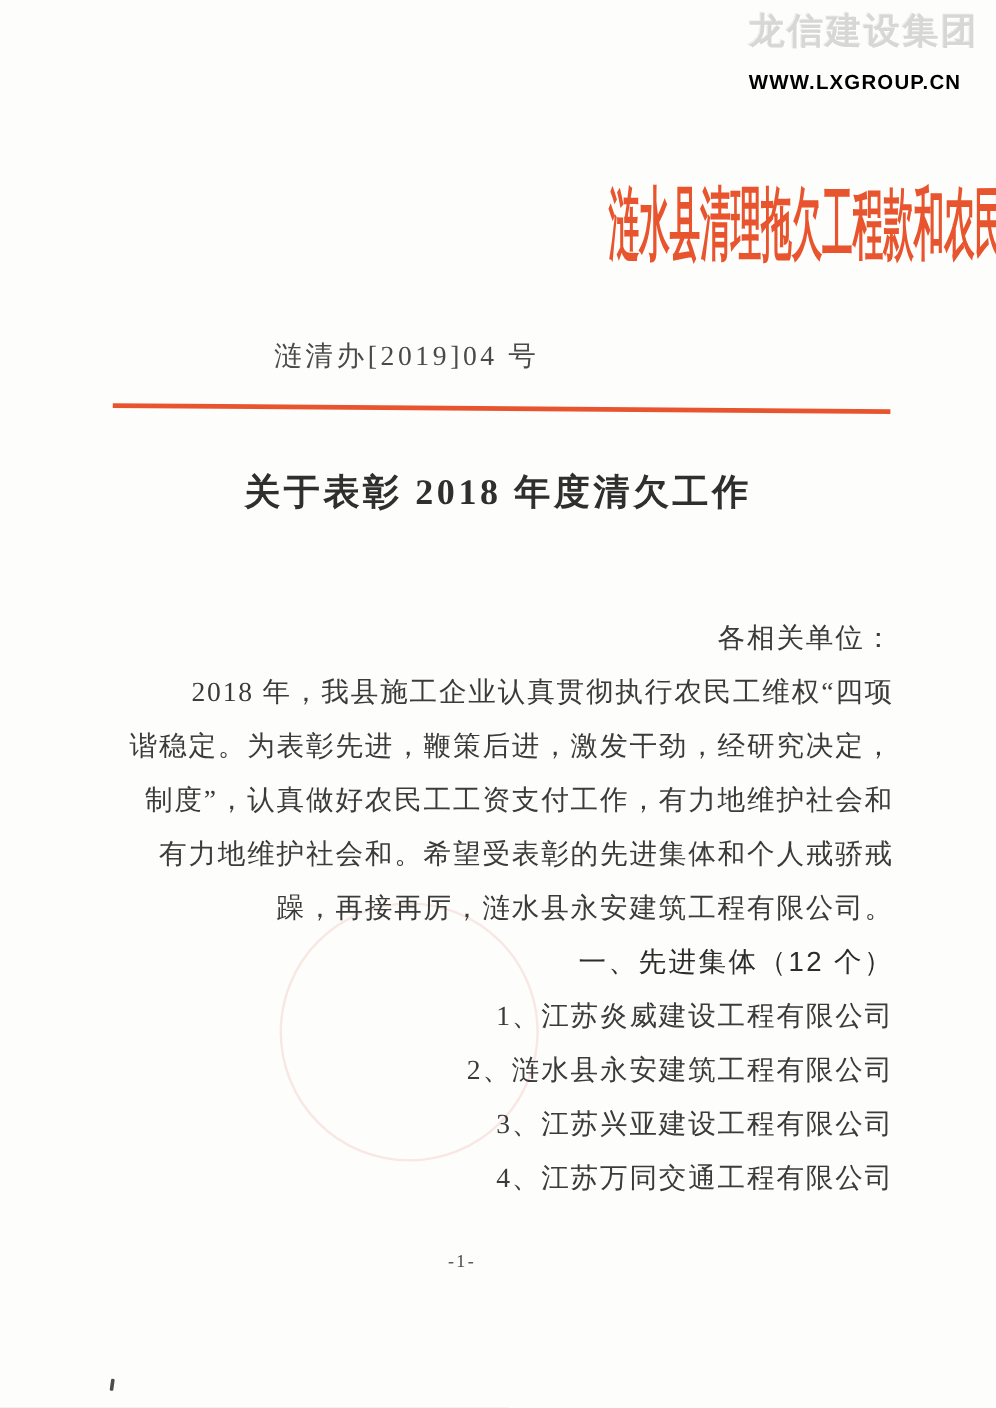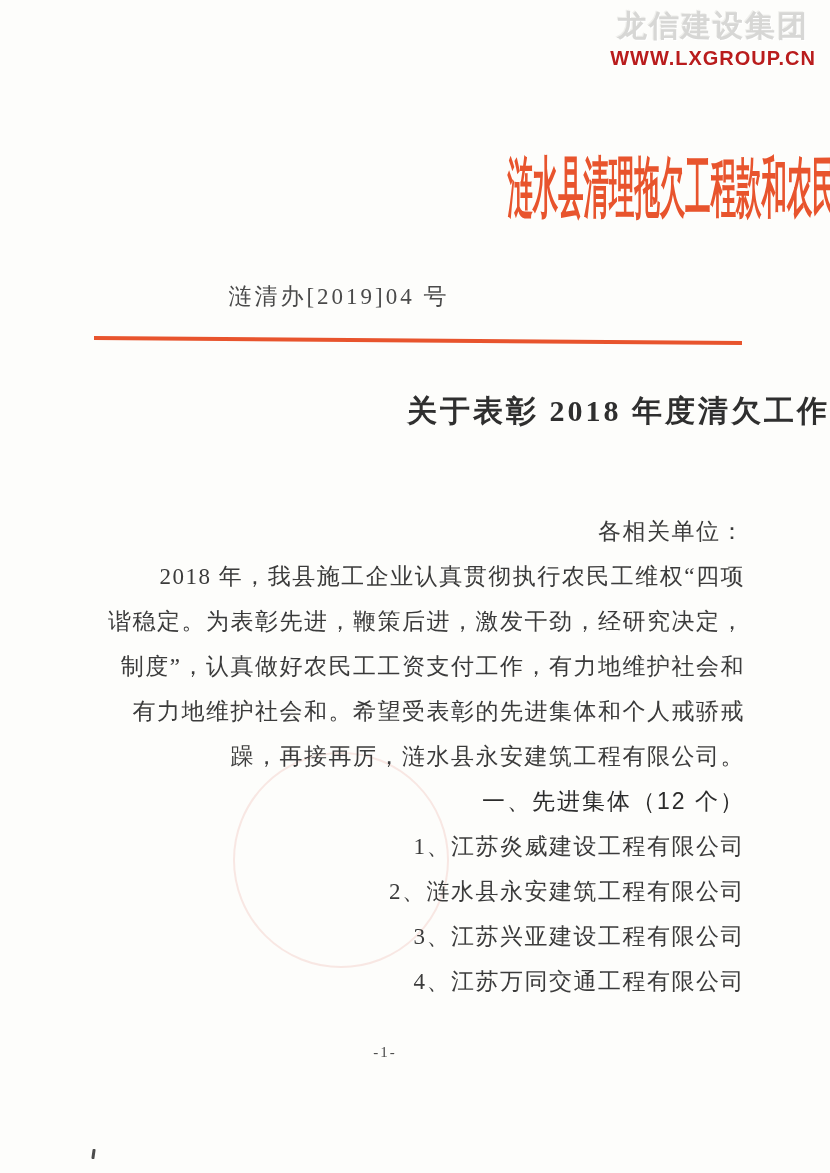--- a/index.html
+++ b/index.html
@@ -15,37 +15,37 @@
     margin: 0 auto;
     background: #fdfdfb;
     overflow: hidden;
     color: #3b3b3b;
   }
   
   .watermark {
     position: absolute;
     top: 6px;
     right: 14px;
-    text-align: center;
+    text-align: left;
     font-family: "Liberation Sans", "DejaVu Sans", sans-serif;
     user-select: none;
   }
   .watermark .wm-company {
     font-size: 30px;
     font-weight: bold;
     letter-spacing: 2px;
     color: #d7d7d5;
     text-shadow: 1px 1px 0 #ffffff, -1px -1px 0 #efefec;
   }
   .watermark .wm-url {
-    margin-top: 0;
-    font-size: 20px;
+    margin-top: 12px;
+    font-size: 17px;
     font-weight: bold;
     letter-spacing: 1px;
-    color: #b91c1c;
+    color: #000000;
     text-shadow: 1px 1px 0 #ffffff;
   }
   
   .org-title-wrap {
     position: absolute;
     top: 148px;
     left: 0;
     width: 830px;
     height: 86px;
     text-align: center;
@@ -81,21 +81,21 @@
     background: #e8542d;
     transform: rotate(0.45deg);
     transform-origin: left center;
   }
   
   .doc-title {
     position: absolute;
     top: 392px;
     left: 0;
     width: 830px;
-    text-align: right;
+    text-align: center;
     font-size: 30px;
     font-weight: bold;
     line-height: 37px;
     letter-spacing: 3px;
     color: #2f2f2f;
   }
   
   .body-text {
     position: absolute;
     top: 509px;

